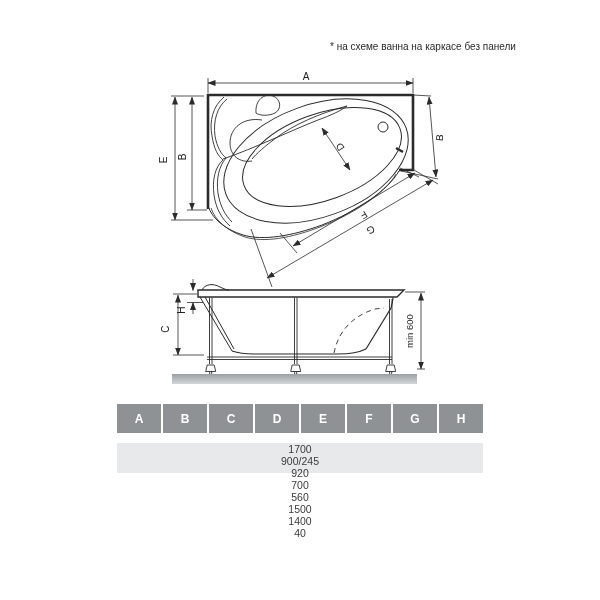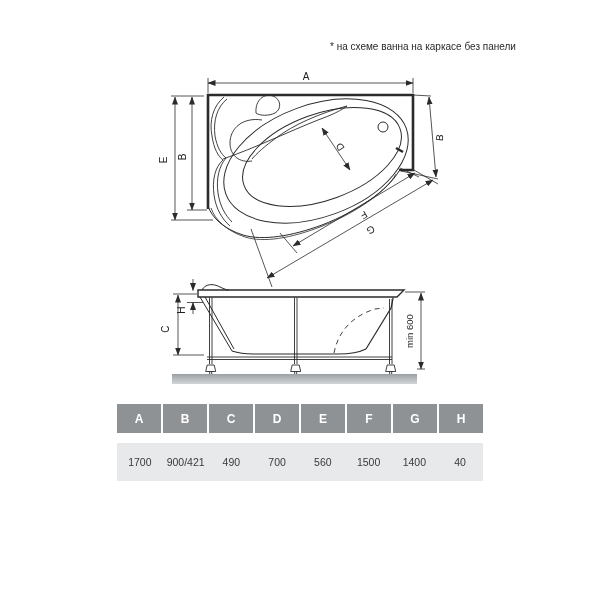--- a/index.html
+++ b/index.html
@@ -7,21 +7,21 @@
         font-family:"Liberation Sans",sans-serif;}
   .title{position:absolute;left:121px;top:29px;font-size:20px;color:#1c1c1c;
          letter-spacing:0.2px;font-weight:400;}
   .note{position:absolute;left:330px;top:6px;font-size:10px;color:#2a2a2a;margin-top:35px;}
   svg.diagram{position:absolute;left:0;top:0;width:600px;height:400px;}
   svg text{font-family:"Liberation Sans",sans-serif;}
   .spec-table{position:absolute;left:117px;top:404px;width:366px;}
   .thead{display:flex;gap:2px;height:29px;}
   .th{flex:1;background:#8f9294;color:#ffffff;display:flex;align-items:center;
       justify-content:center;font-size:12px;font-weight:bold;}
-  .tbody{display:flex;margin-top:10px;height:38px;background:#e8e9ea;}
+  .tbody{display:flex;margin-top:10px;height:30px;background:#e8e9ea;flex-direction:column;}
   .td{flex:1;display:flex;align-items:center;justify-content:center;
       font-size:10.5px;color:#3a3a3a;}
 </style>
 </head>
 <body>
 
 <div class="page">
 
   <div class="note">* на схеме ванна на каркасе без панели</div>
 
@@ -109,22 +109,22 @@
       <div class="th">B</div>
       <div class="th">C</div>
       <div class="th">D</div>
       <div class="th">E</div>
       <div class="th">F</div>
       <div class="th">G</div>
       <div class="th">H</div>
     </div>
     <div class="tbody">
       <div class="td">1700</div>
-      <div class="td">900/421</div>
-      <div class="td">490</div>
+      <div class="td">900/245</div>
+      <div class="td">920</div>
       <div class="td">700</div>
       <div class="td">560</div>
       <div class="td">1500</div>
       <div class="td">1400</div>
       <div class="td">40</div>
     </div>
   </div>
 
 </div>
 

